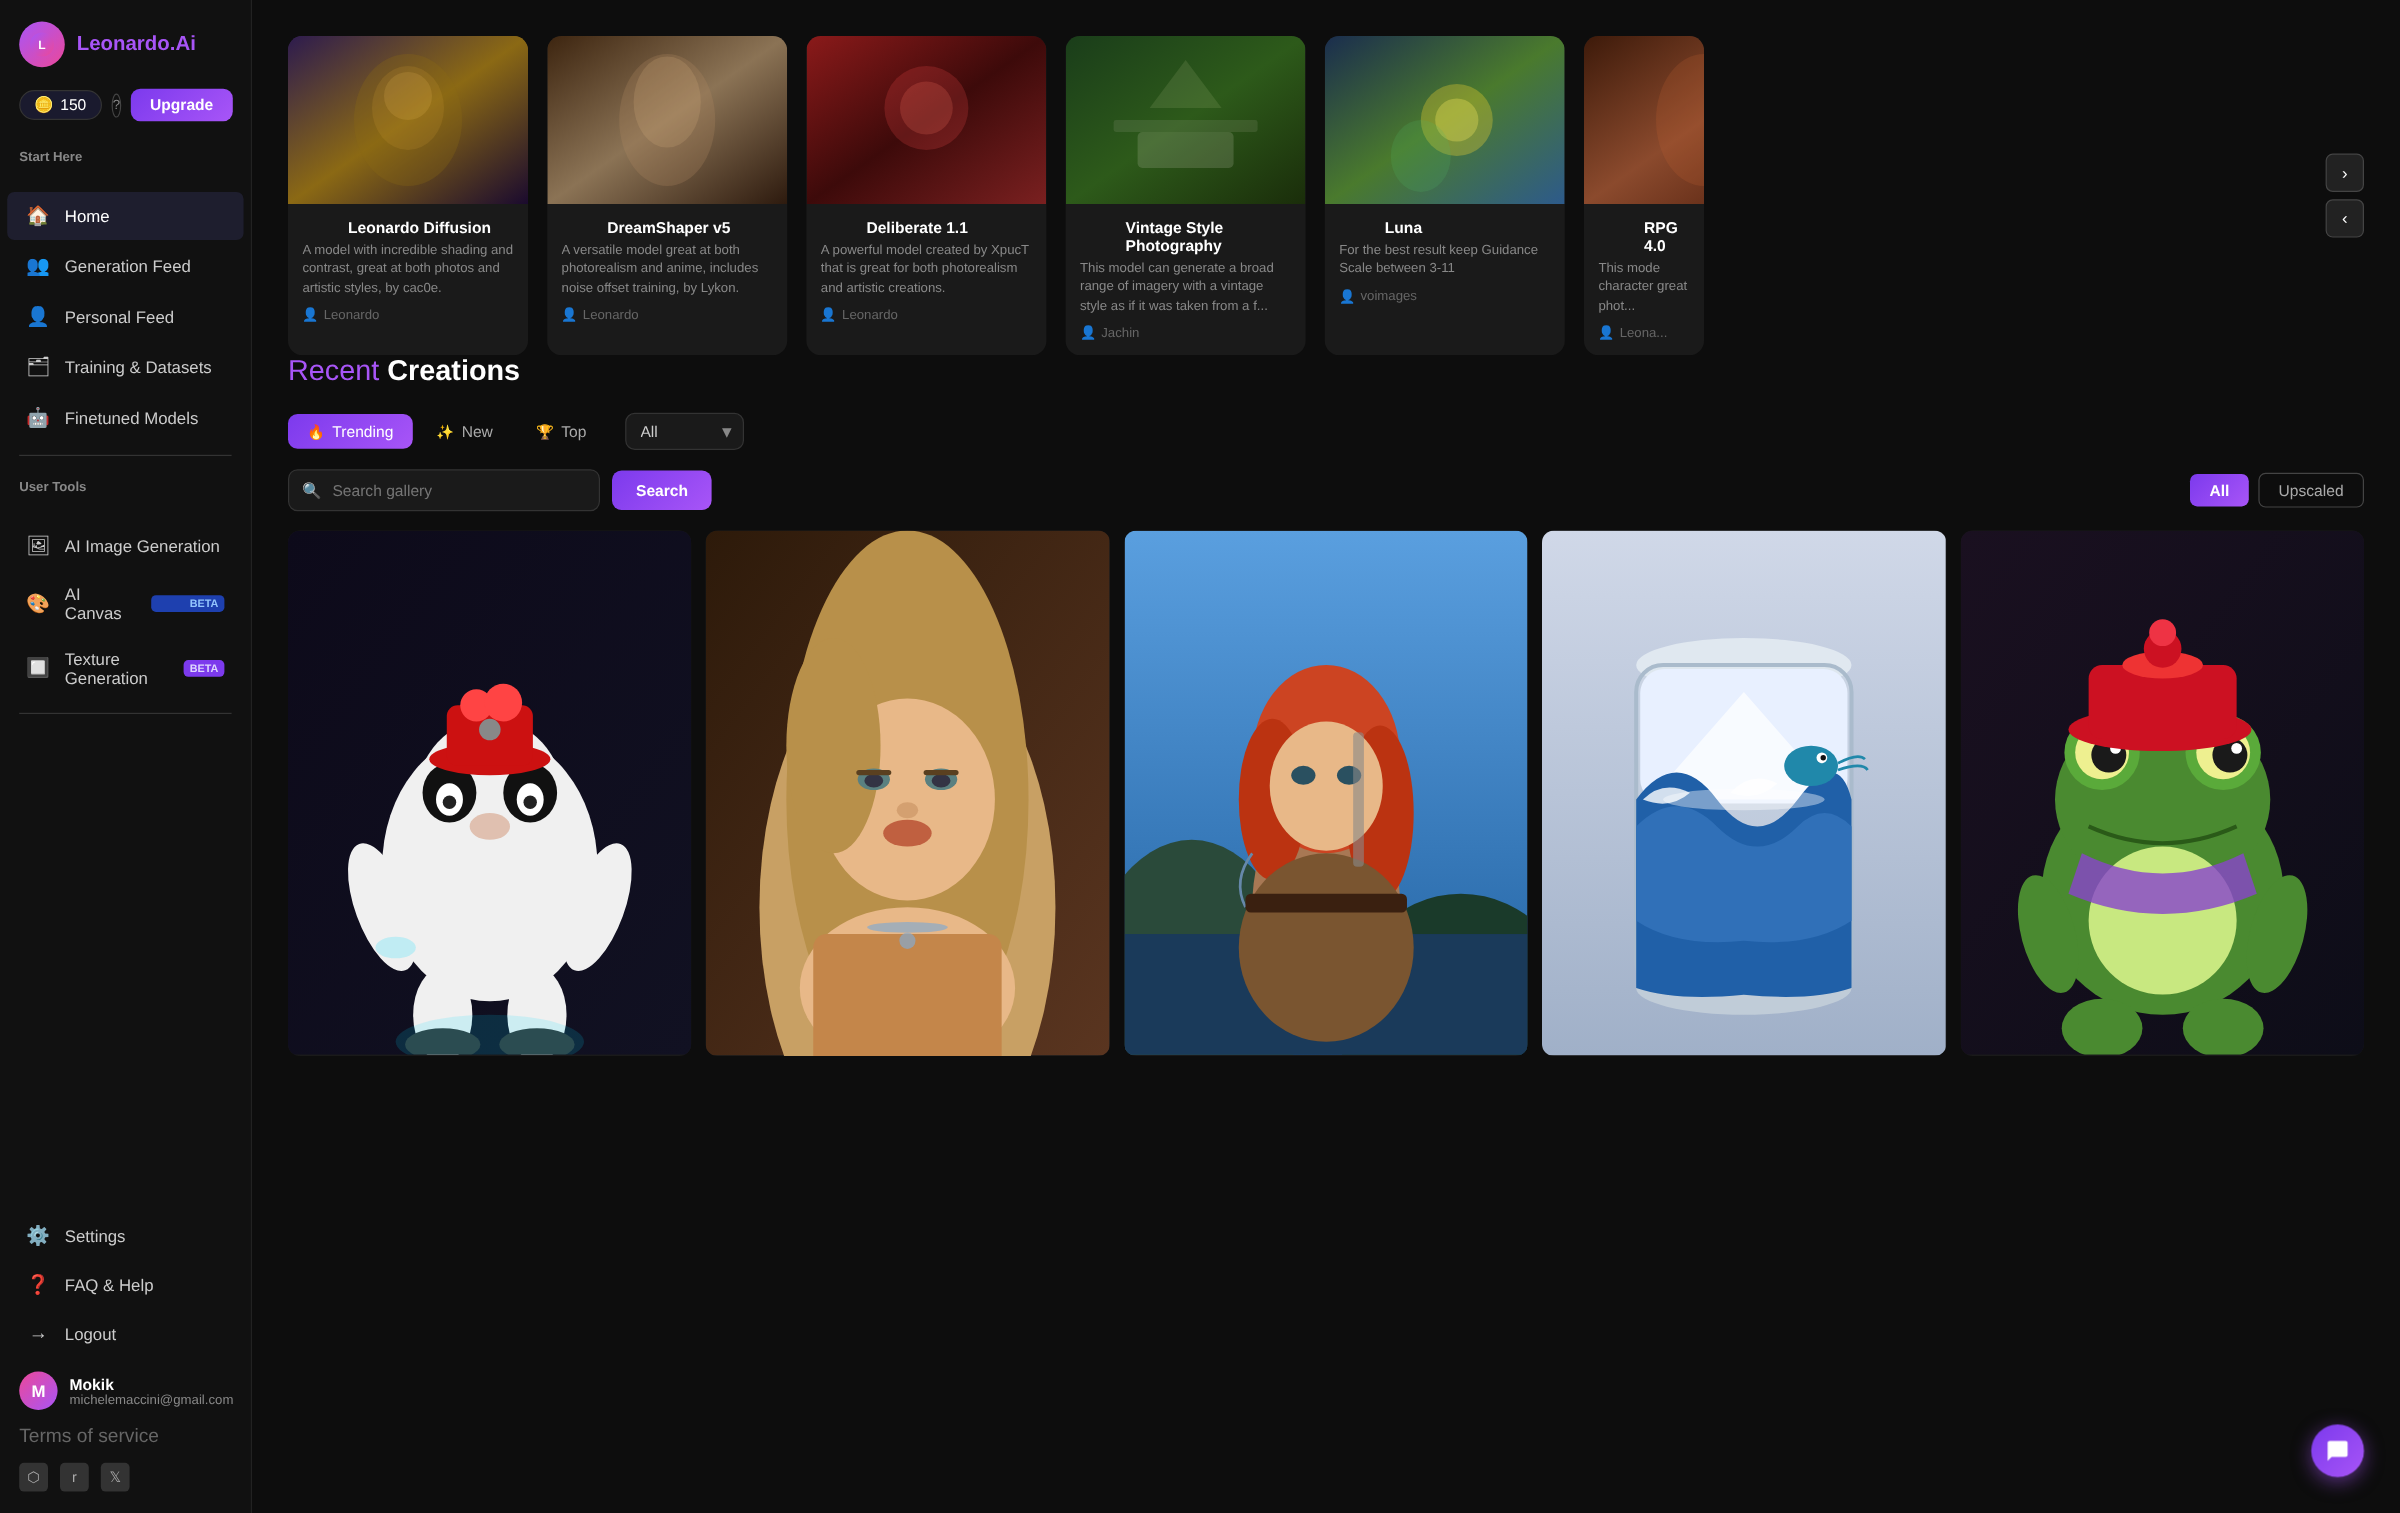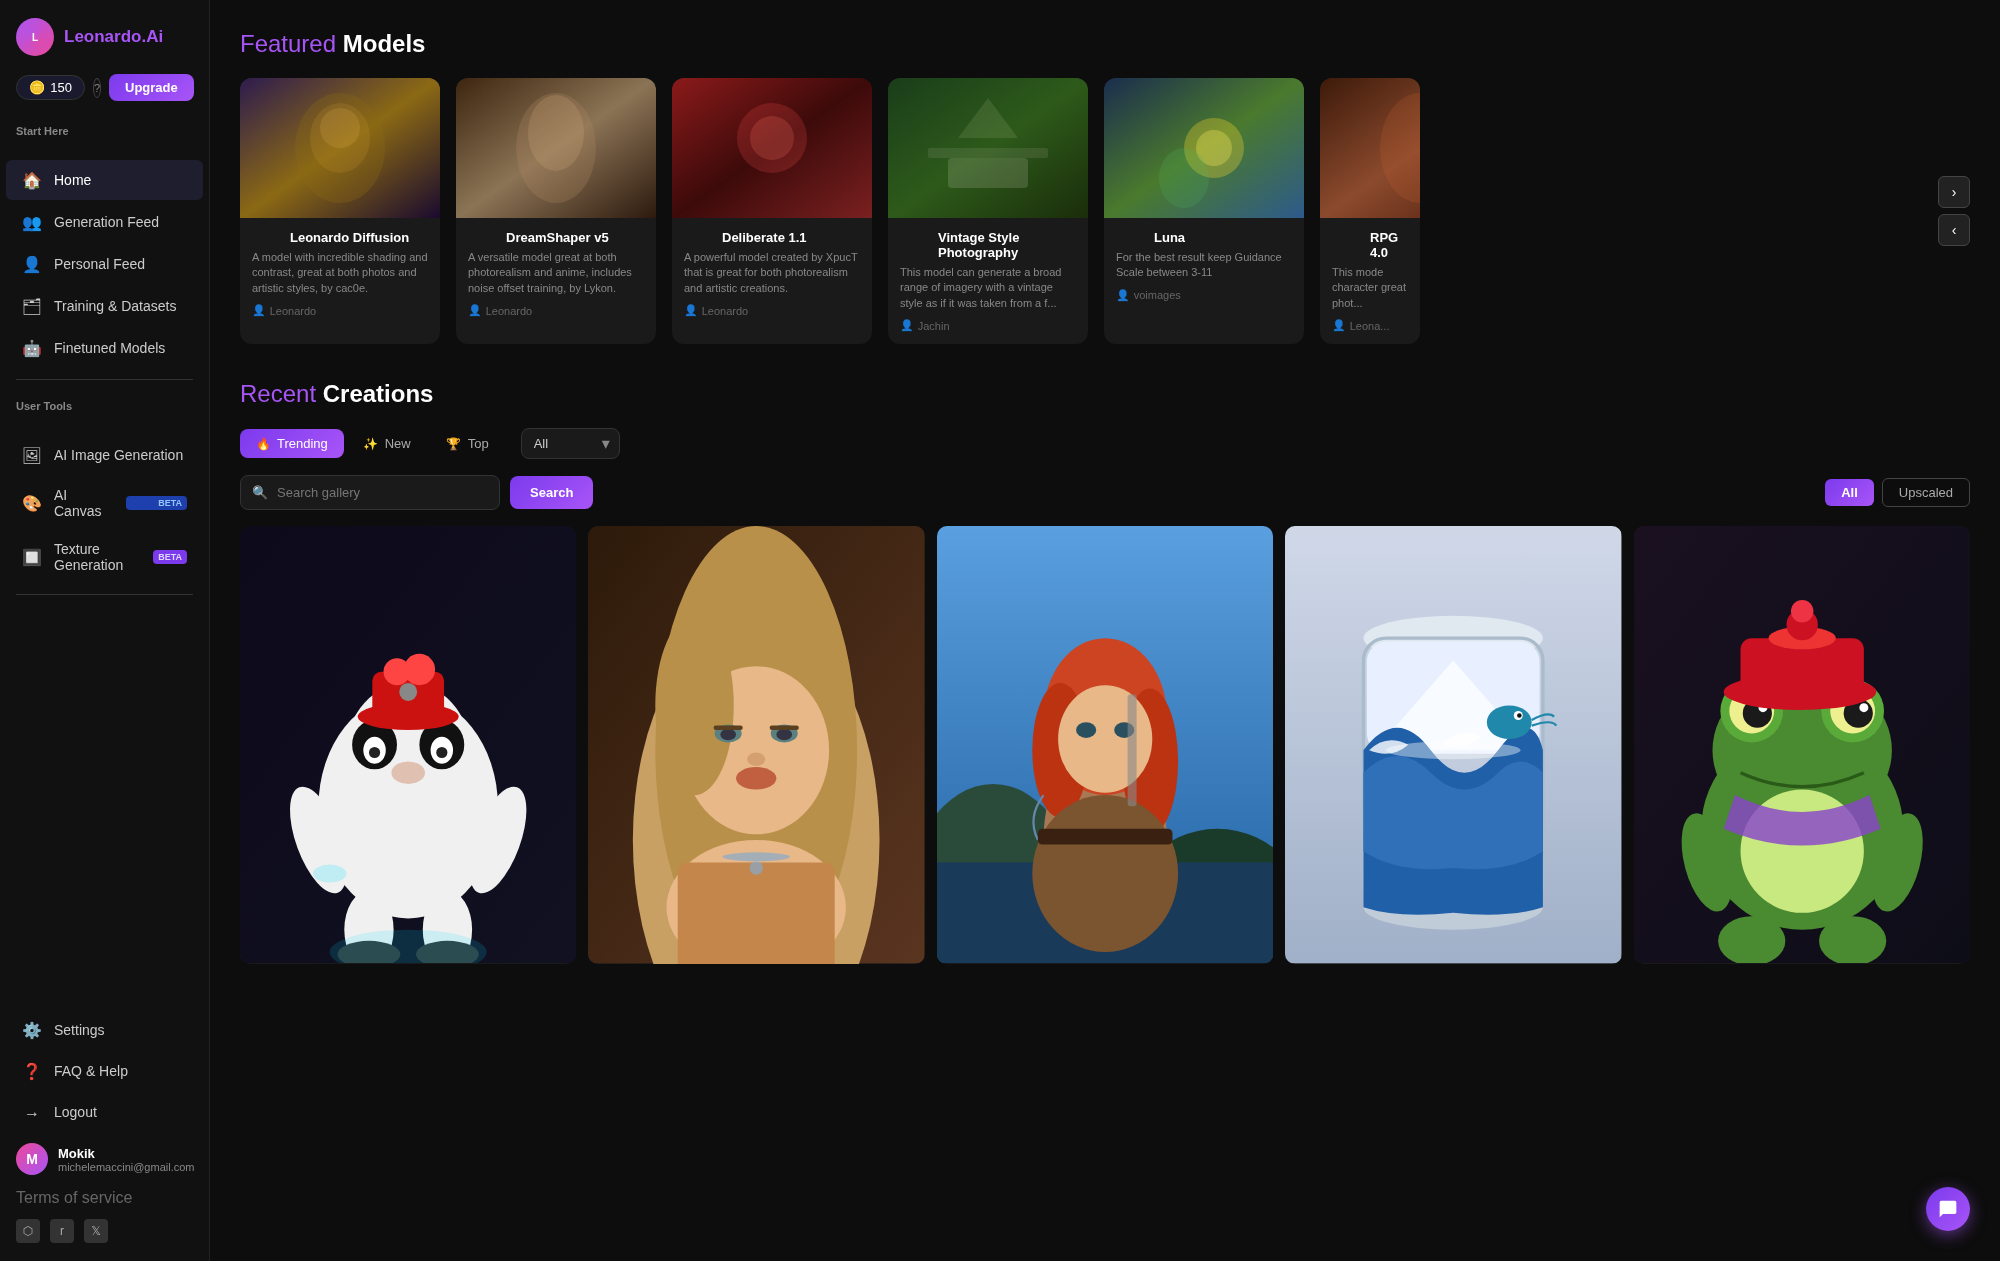--- a/index.html
+++ b/index.html
@@ -296,21 +296,20 @@
       color: #fff;
       font-size: 14px;
       cursor: pointer;
       display: flex;
       align-items: center;
       justify-content: center;
     }
 
     
     .recent-section {
-      margin-top: 36px;
     }
 
     .recent-header {
       display: flex;
       align-items: center;
       gap: 16px;
       margin-bottom: 16px;
       flex-wrap: wrap;
     }
 
@@ -624,24 +623,20 @@
     <div class="social-icons">
       <div class="social-icon">⬡</div>
       <div class="social-icon">r</div>
       <div class="social-icon">𝕏</div>
     </div>
   </div>
 </nav>
 
 <main class="main">
 
-  <h2 class="section-title">
-    <span class="highlight">Featured</span>
-    <span>Models</span>
-  </h2>
 
   <div style="position:relative;">
     <div class="models-carousel">
 
       <div class="model-card">
         <div class="model-art-container model-img-1">
           <svg width="200" height="140" viewBox="0 0 200 140" xmlns="http://www.w3.org/2000/svg">
             <defs>
               <linearGradient id="mg1" x1="0%" y1="0%" x2="100%" y2="100%">
                 <stop offset="0%" stop-color="#2d1b4e"></stop>

